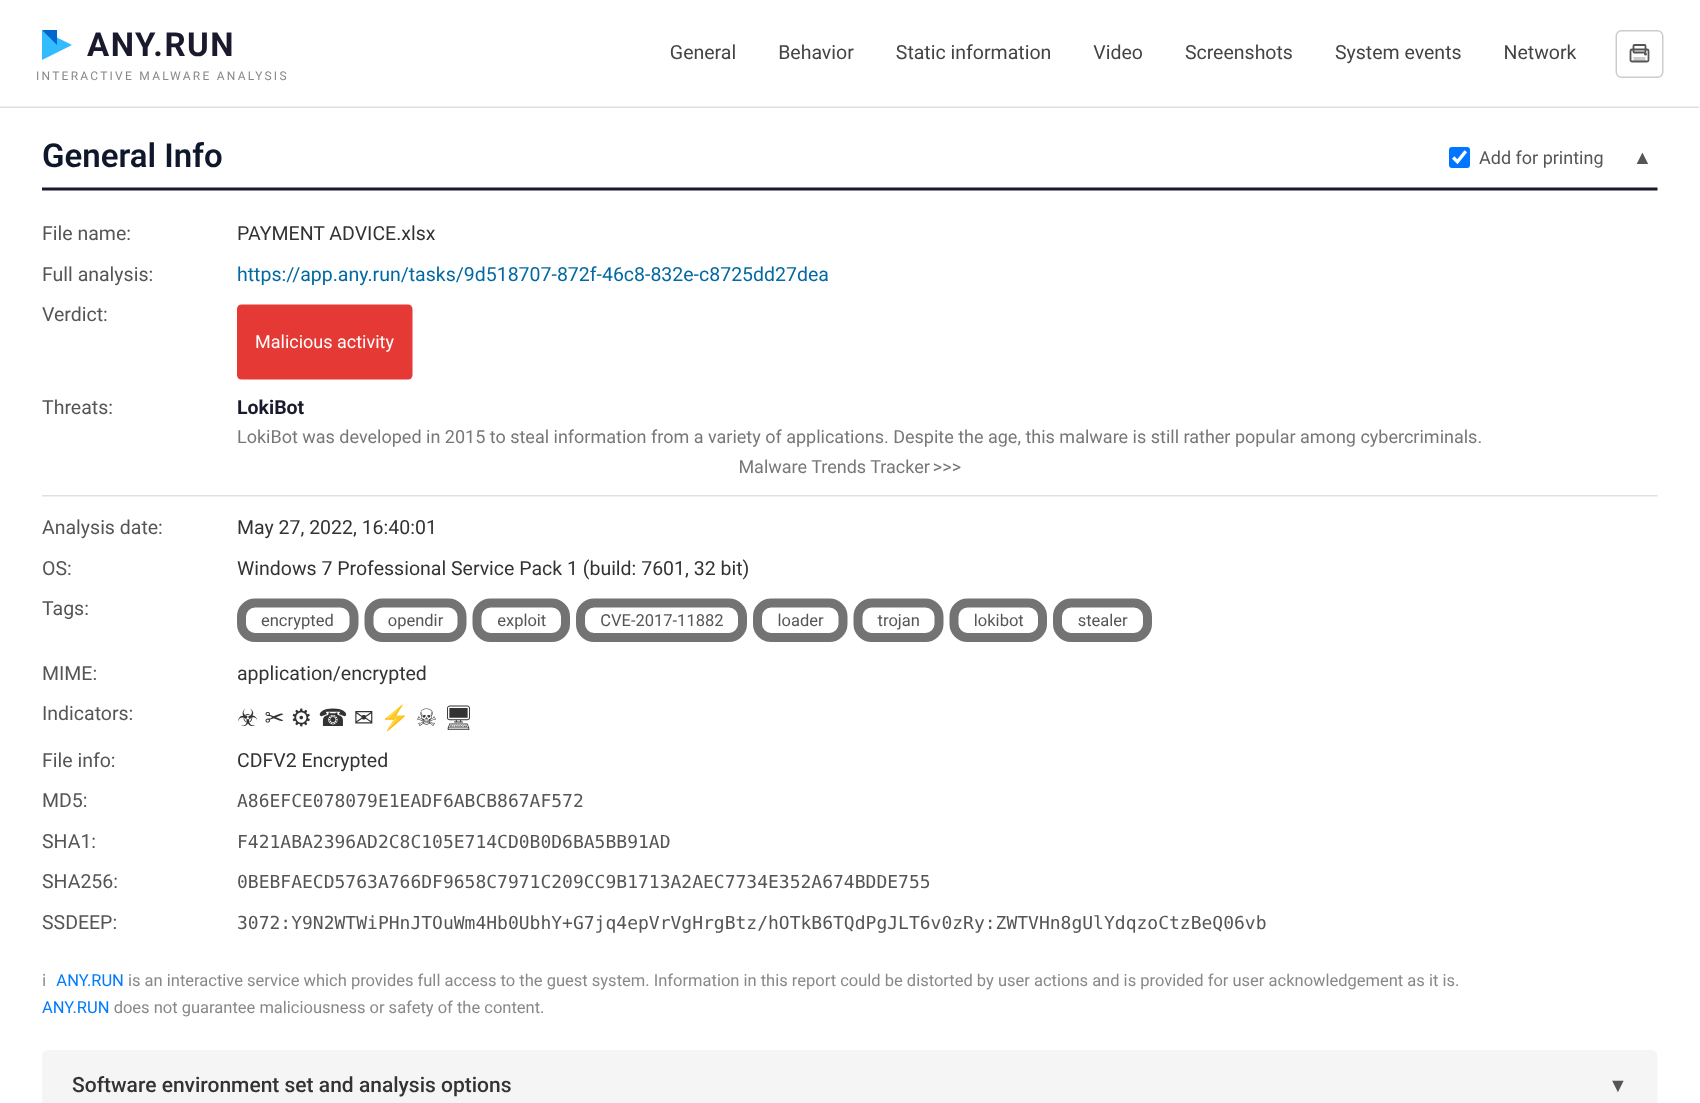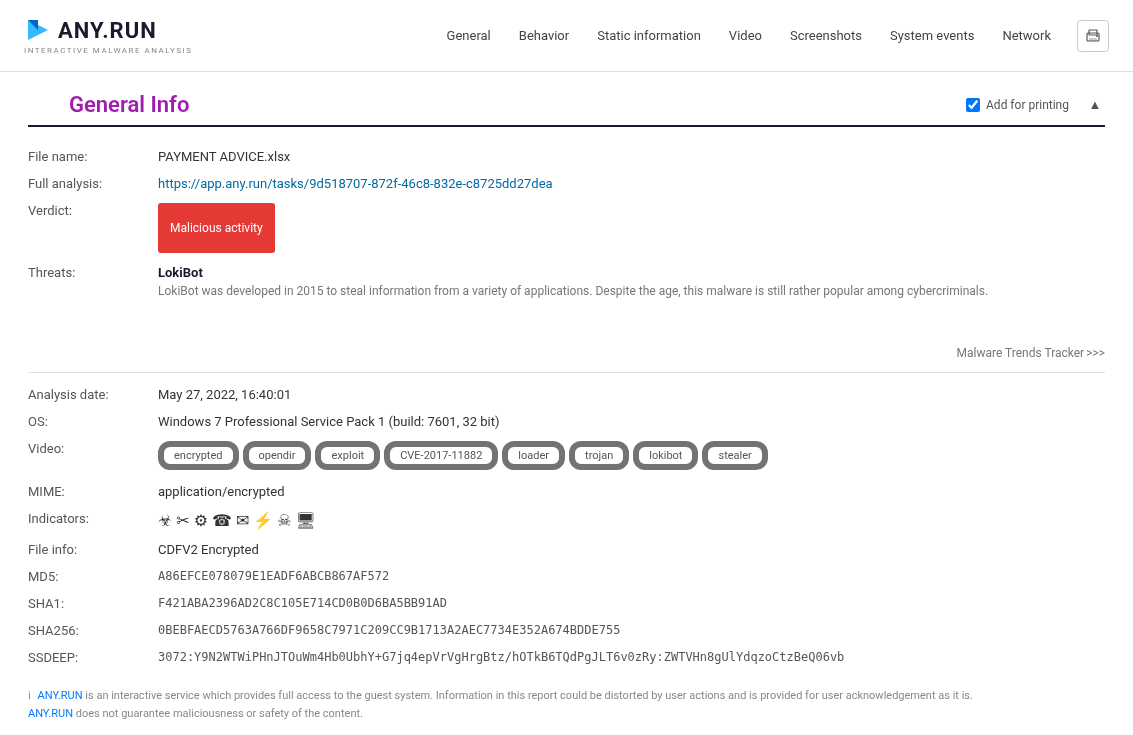--- a/index.html
+++ b/index.html
@@ -15,39 +15,39 @@
     
     nav { display: flex; gap: 0; margin-left: auto; align-items: center; }
     .nav-item { padding: 8px 14px; font-size: 13px; color: #444; cursor: pointer; text-decoration: none; white-space: nowrap; }
     .print-btn { width: 32px; height: 32px; border: 1px solid #ccc; border-radius: 4px; display: flex; align-items: center; justify-content: center; cursor: pointer; margin-left: 12px; color: #555; }
     
     
     .main { padding: 20px 28px; max-width: 1133px; }
     
     
     .section-header { display: flex; align-items: center; justify-content: space-between; margin-bottom: 16px; padding-bottom: 8px; border-bottom: 2px solid #1a1a2e; }
-    .section-title { font-size: 22px; font-weight: 600; color: #a21caf; margin-left: 41px; }
+    .section-title { font-size: 22px; font-weight: 600; color: #0f172a; }
     .add-printing { display: flex; align-items: center; gap: 6px; font-size: 12px; color: #555; cursor: pointer; }
     .add-printing input[type=checkbox] { width: 14px; height: 14px; }
     .collapse-btn { width: 20px; height: 20px; display: flex; align-items: center; justify-content: center; cursor: pointer; color: #555; margin-left: 8px; }
     
     
     .info-table { width: 100%; }
     .info-row { display: flex; padding: 6px 0; align-items: flex-start; }
     .info-label { width: 130px; min-width: 130px; color: #555; font-size: 13px; font-weight: 400; }
     .info-value { flex: 1; font-size: 13px; color: #333; word-break: break-all; }
     
     .link { color: #0369a1; text-decoration: none; cursor: pointer; }
     
     .verdict-badge { background: #e53935; color: #fff; padding: 18px 12px; border-radius: 3px; font-size: 12px; display: inline-block; }
     
     .threat-name { font-weight: 700; font-size: 13px; color: #1a1a2e; }
     .threat-desc { font-size: 12px; color: #777; margin-top: 4px; }
     
-    .malware-tracker { display: flex; justify-content: flex-end; align-items: center; margin-bottom: 12px; margin-top: 42px; }
+    .malware-tracker { display: flex; justify-content: center; align-items: center; margin-bottom: 12px; }
     .malware-tracker a { color: #777; font-size: 12px; }
     .malware-tracker-arrow { color: #777; font-size: 12px; margin-left: 2px; }
     
     .tag { display: inline-block; border: 6px solid #737373; border-radius: 12px; padding: 2px 10px; font-size: 11px; color: #555; margin-right: 4px; margin-bottom: 2px; }
     
     .indicators { display: flex; gap: 6px; align-items: center; font-size: 16px; }
     
     .hash { font-family: monospace; font-size: 12px; color: #555; }
     
     .section-divider { border: none; border-top: 1px solid #e0e0e0; margin: 8px 0; }
@@ -156,21 +156,21 @@
       <span class="info-label">Analysis date:</span>
       <span class="info-value">May 27, 2022, 16:40:01</span>
     </div>
 
     <div class="info-row">
       <span class="info-label">OS:</span>
       <span class="info-value">Windows 7 Professional Service Pack 1 (build: 7601, 32 bit)</span>
     </div>
 
     <div class="info-row">
-      <span class="info-label">Video:</span>
+      <span class="info-label">Tags:</span>
       <span class="info-value">
         
       <span class="tag">encrypted</span><span class="tag">opendir</span><span class="tag">exploit</span><span class="tag">CVE-2017-11882</span><span class="tag">loader</span><span class="tag">trojan</span><span class="tag">lokibot</span><span class="tag">stealer</span></span>
     </div>
 
     <div class="info-row">
       <span class="info-label">MIME:</span>
       <span class="info-value">application/encrypted</span>
     </div>
 

